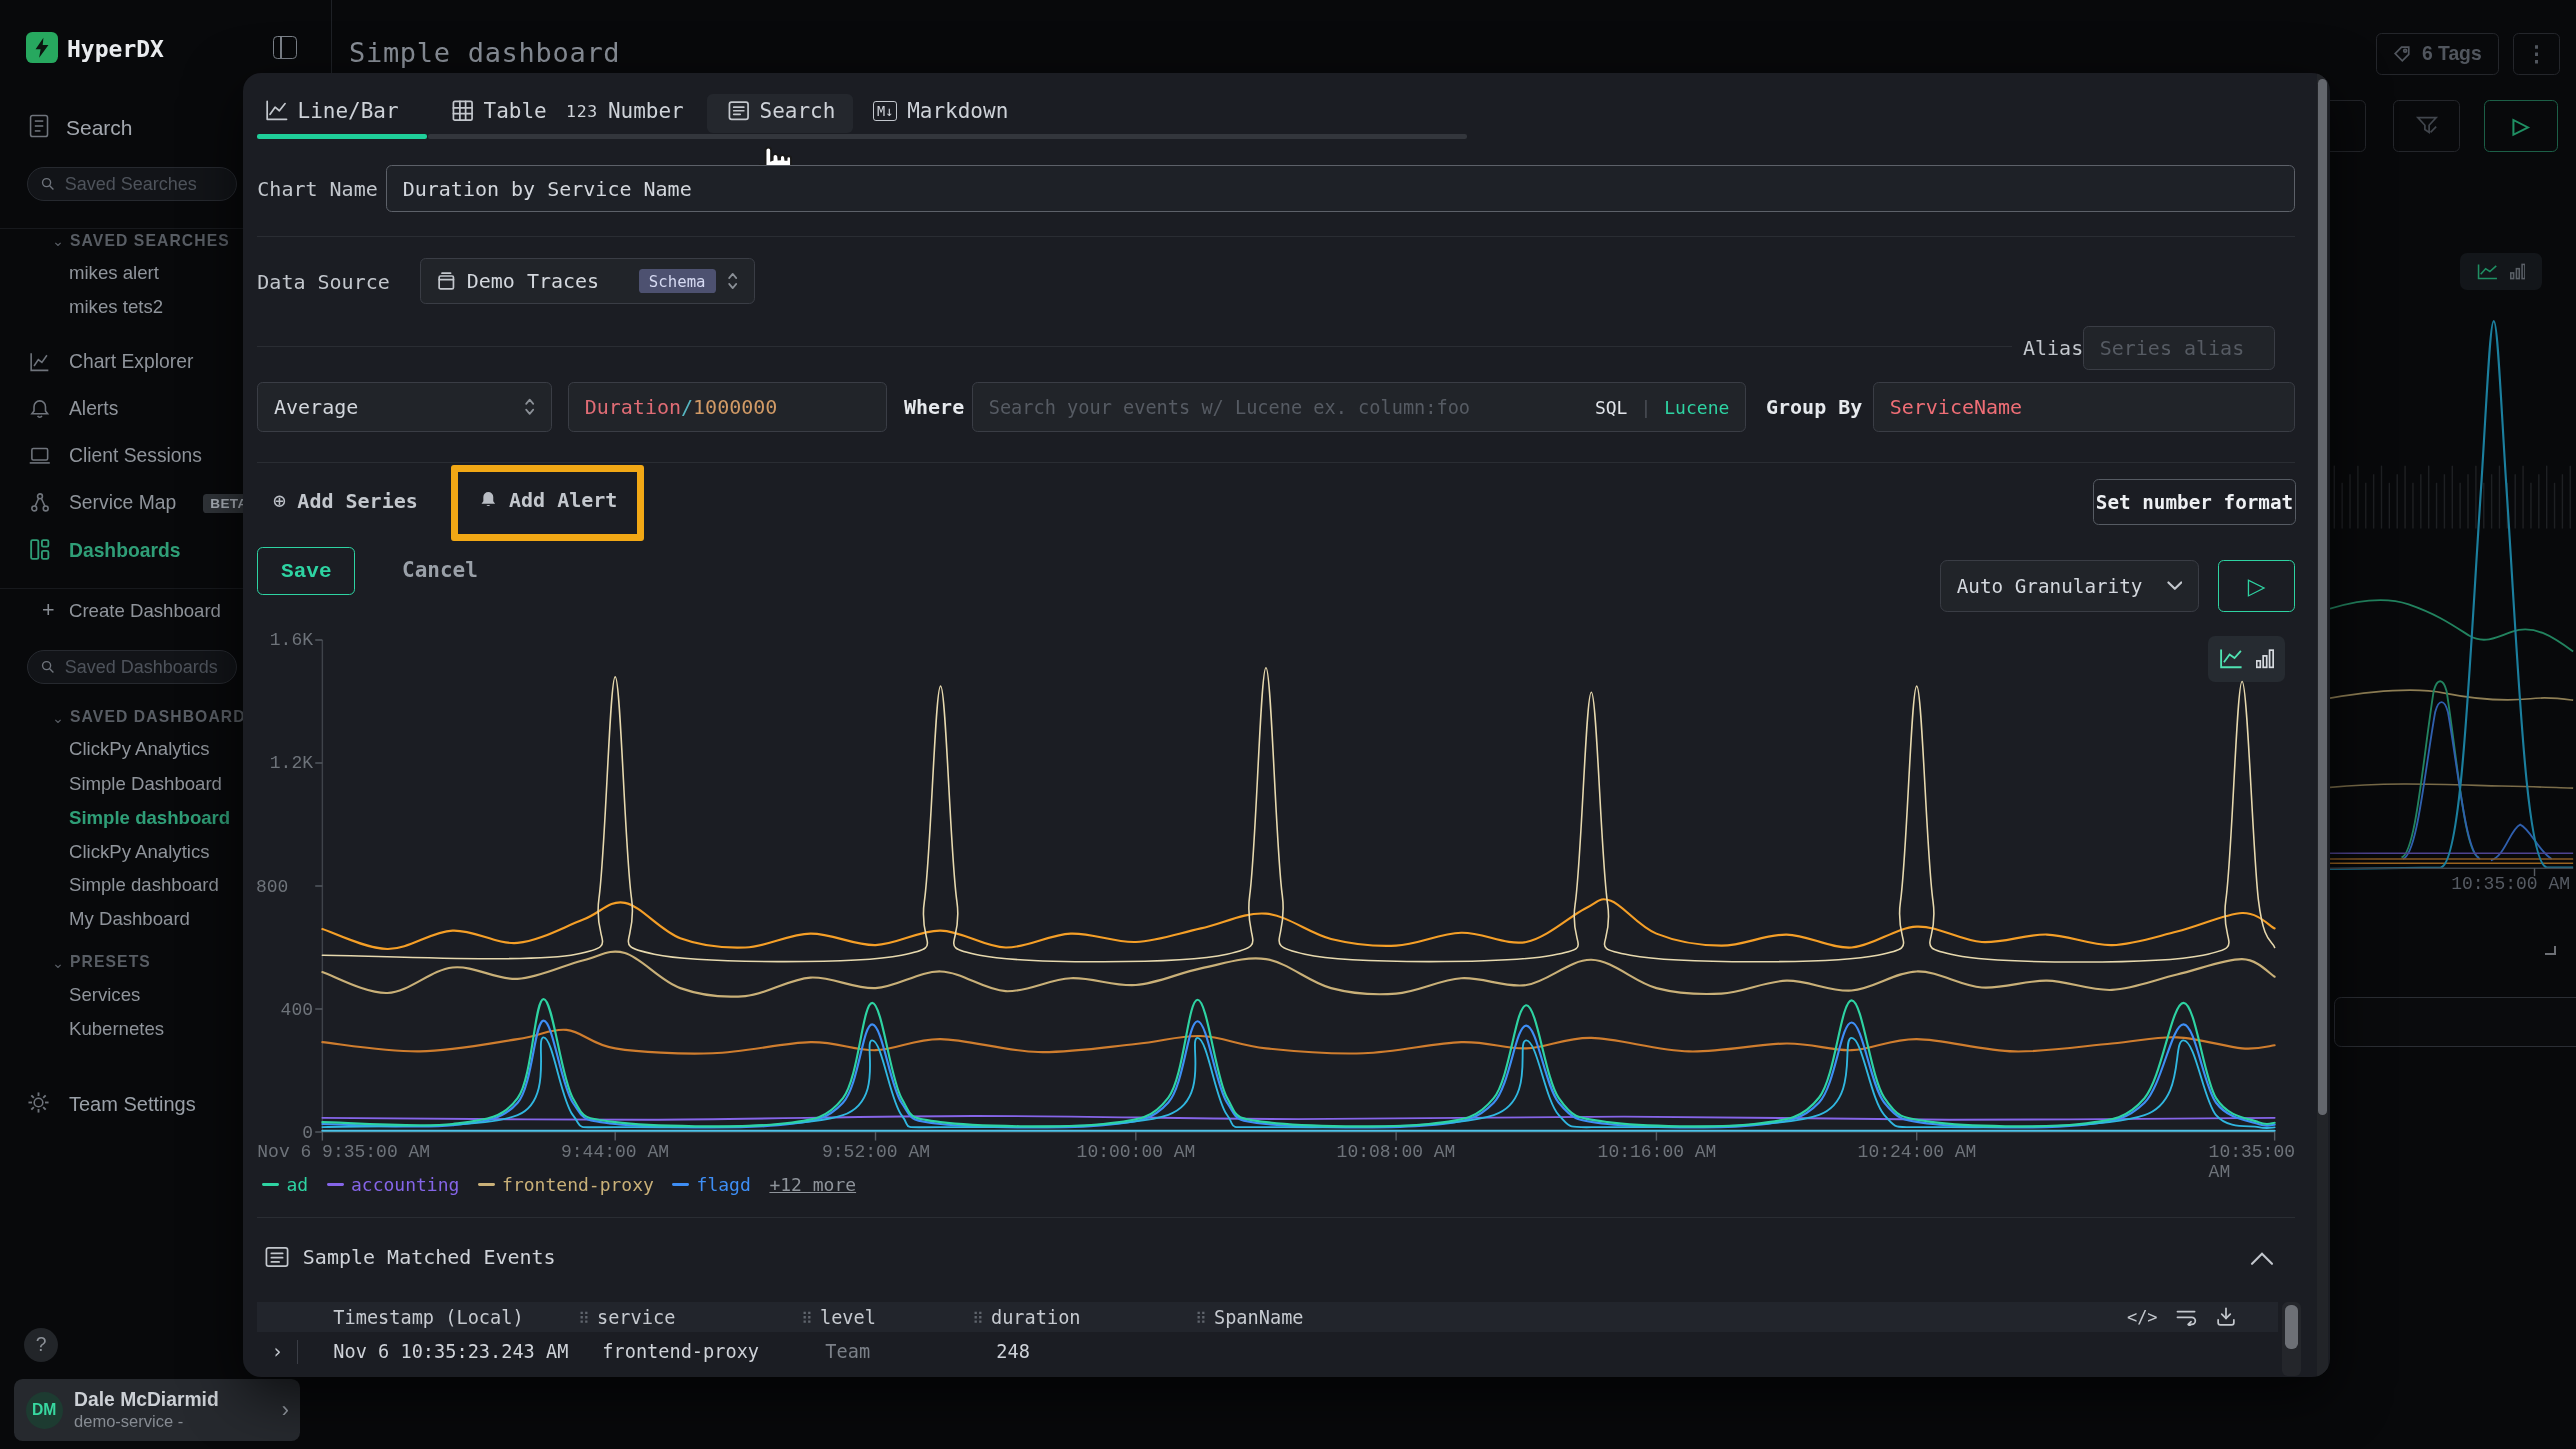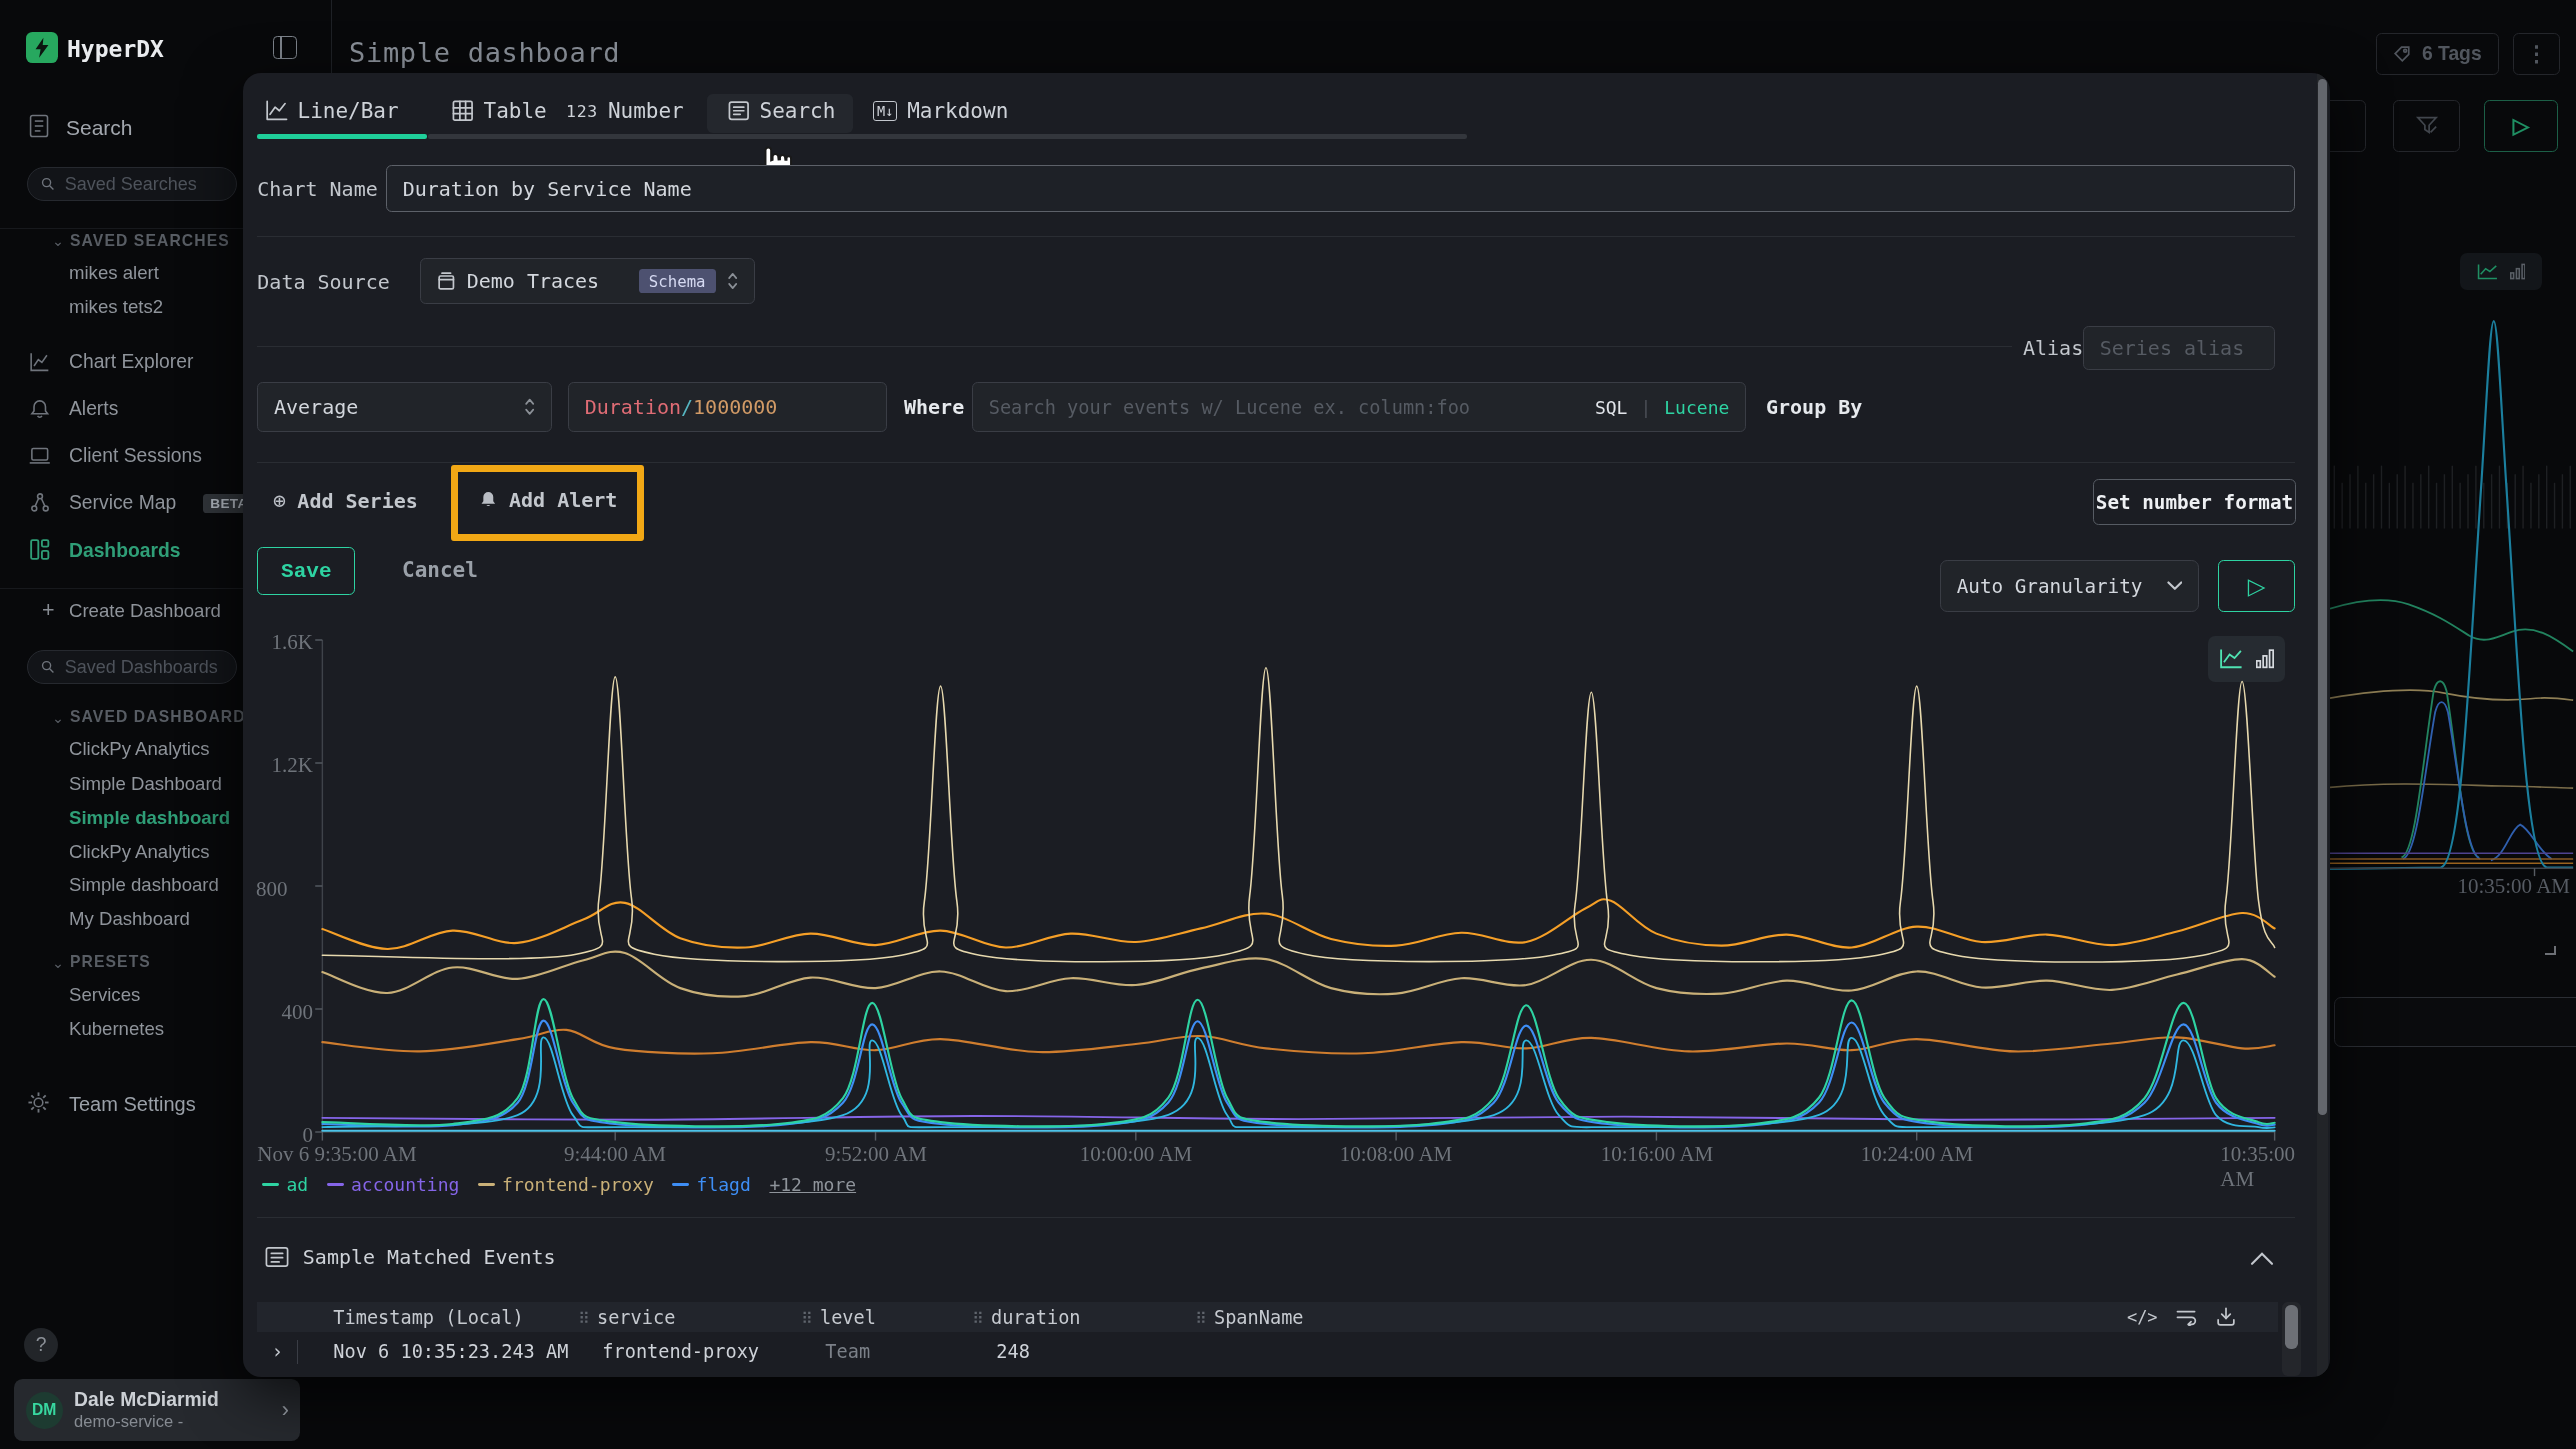--- a/index.html
+++ b/index.html
@@ -53,21 +53,21 @@
   .minput{background:var(--input-bg);border:1.4px solid var(--input-border);border-radius:5.7px;font-family:var(--mono);font-size:20px;color:#d3d7dd;display:flex;align-items:center;padding:0 15.7px}
   .minput input{background:transparent;border:none;outline:none;width:100%;color:#d3d7dd;font-family:var(--mono);font-size:20px}
   .minput input::placeholder{color:#565b63}
   .mdivider{height:1.4px;background:#2a2d33}
   .schema-badge{background:#4d5170;color:#d6daf2;font-size:15.7px;font-family:var(--mono);border-radius:3.6px;padding:2.9px 10px}
   .btn-outline{border:1.4px solid #565b63;border-radius:5.7px;display:flex;align-items:center;justify-content:center;font-family:var(--mono);font-weight:bold;font-size:19.3px;color:#eef0f3;background:transparent}
   .save-btn{border:1.8px solid var(--accent);color:var(--accent);background:transparent;border-radius:5.7px;display:flex;align-items:center;justify-content:center;font-family:Liberation Mono, monospace;font-weight:bold;font-size:21px}
   .cancel-btn{font-family:var(--mono);font-weight:bold;font-size:21px;color:#9aa0a8;background:transparent;border:none}
   .yellow-box{border:7.2px solid var(--highlight);border-radius:2.9px}
   .icon-stroke{stroke:#c3c7cd;fill:none;stroke-width:2.4;stroke-linecap:round;stroke-linejoin:round}
-  .axis-label{font-family:Liberation Serif, serif;font-size:21px;color:#6e737a}
+  .axis-label{font-family:Liberation Mono, monospace;font-size:18px;color:#6e737a}
   .legend-item{font-family:var(--mono);font-size:18px;display:flex;align-items:center;gap:7.2px}
   .legend-dash{display:inline-block;width:17px;height:2.9px;border-radius:1.4px}
   .tbl-header{background:#22252c;display:flex;align-items:center;font-family:var(--mono);font-size:18.6px;color:#c6cad0}
   .tbl-row{display:flex;align-items:center;font-family:var(--mono);font-size:18.6px;color:#ced2d8}
   .dots{color:#60656d;font-size:15.7px;margin-right:7.2px}
   .scroll-track{background:#24262b;border-radius:5.7px}
   .scroll-thumb{background:#6d7076;border-radius:5.7px}
 
   
   .dim-btn{border:1.4px solid #24262b;border-radius:5.7px;display:flex;align-items:center;justify-content:center;gap:10px;color:#51565e;font-weight:bold;font-size:19.3px}
@@ -376,20 +376,23 @@
         <span style="color:#d19a66">1000000</span>
     </div>
     <div class="abs mlabel-b" style="left:661px;top:322px">Where</div>
     <div class="abs minput" style="left:729px;top:309px;width:774px;height:50px;gap:13px">
       <input style="font-size: 18.6px;" placeholder="Search your events w/ Lucene ex. column:foo">
       <span class="mono" style="font-size:18px;color:#e2e5ea">SQL</span>
       <span class="mono" style="font-size:18px;color:#4a4e55">|</span>
       <span class="mono" style="font-size:18px;color:#2ed3a2">Lucene</span>
     </div>
     <div class="abs mlabel-b" style="left:1523px;top:322px">Group By</div>
+    <div class="abs minput" style="left:1630px;top:309px;width:422px;height:50px">
+      <span style="color:#ef6e76">ServiceName</span>
+    </div>
     <div class="abs mdivider" style="left:14.3px;top:389px;width:2038px"></div>
 
     <div class="abs" style="left:30px;top:415px;display:flex;align-items:center;gap:11.4px">
       <span style="font-family:var(--mono);font-size:21.5px;color:#b9bdc4">⊕</span>
       <span class="mono" style="font-size:20px;font-weight:bold;color:#c3c7cd">Add Series</span>
     </div>
     <div class="abs yellow-box" style="left:208px;top:392px;width:193px;height:76px"></div>
     <div class="abs" style="left:236px;top:415px;display:flex;align-items:center;gap:11.4px">
       <svg width="18.6" height="20" viewBox="0 0 30 32" style="fill:#b9bdc4">
           <path d="M15,3 a8,8 0 0 1 8,8 v7 l3,4 H4 l3,-4 v-7 a8,8 0 0 1 8,-8 z"></path>

